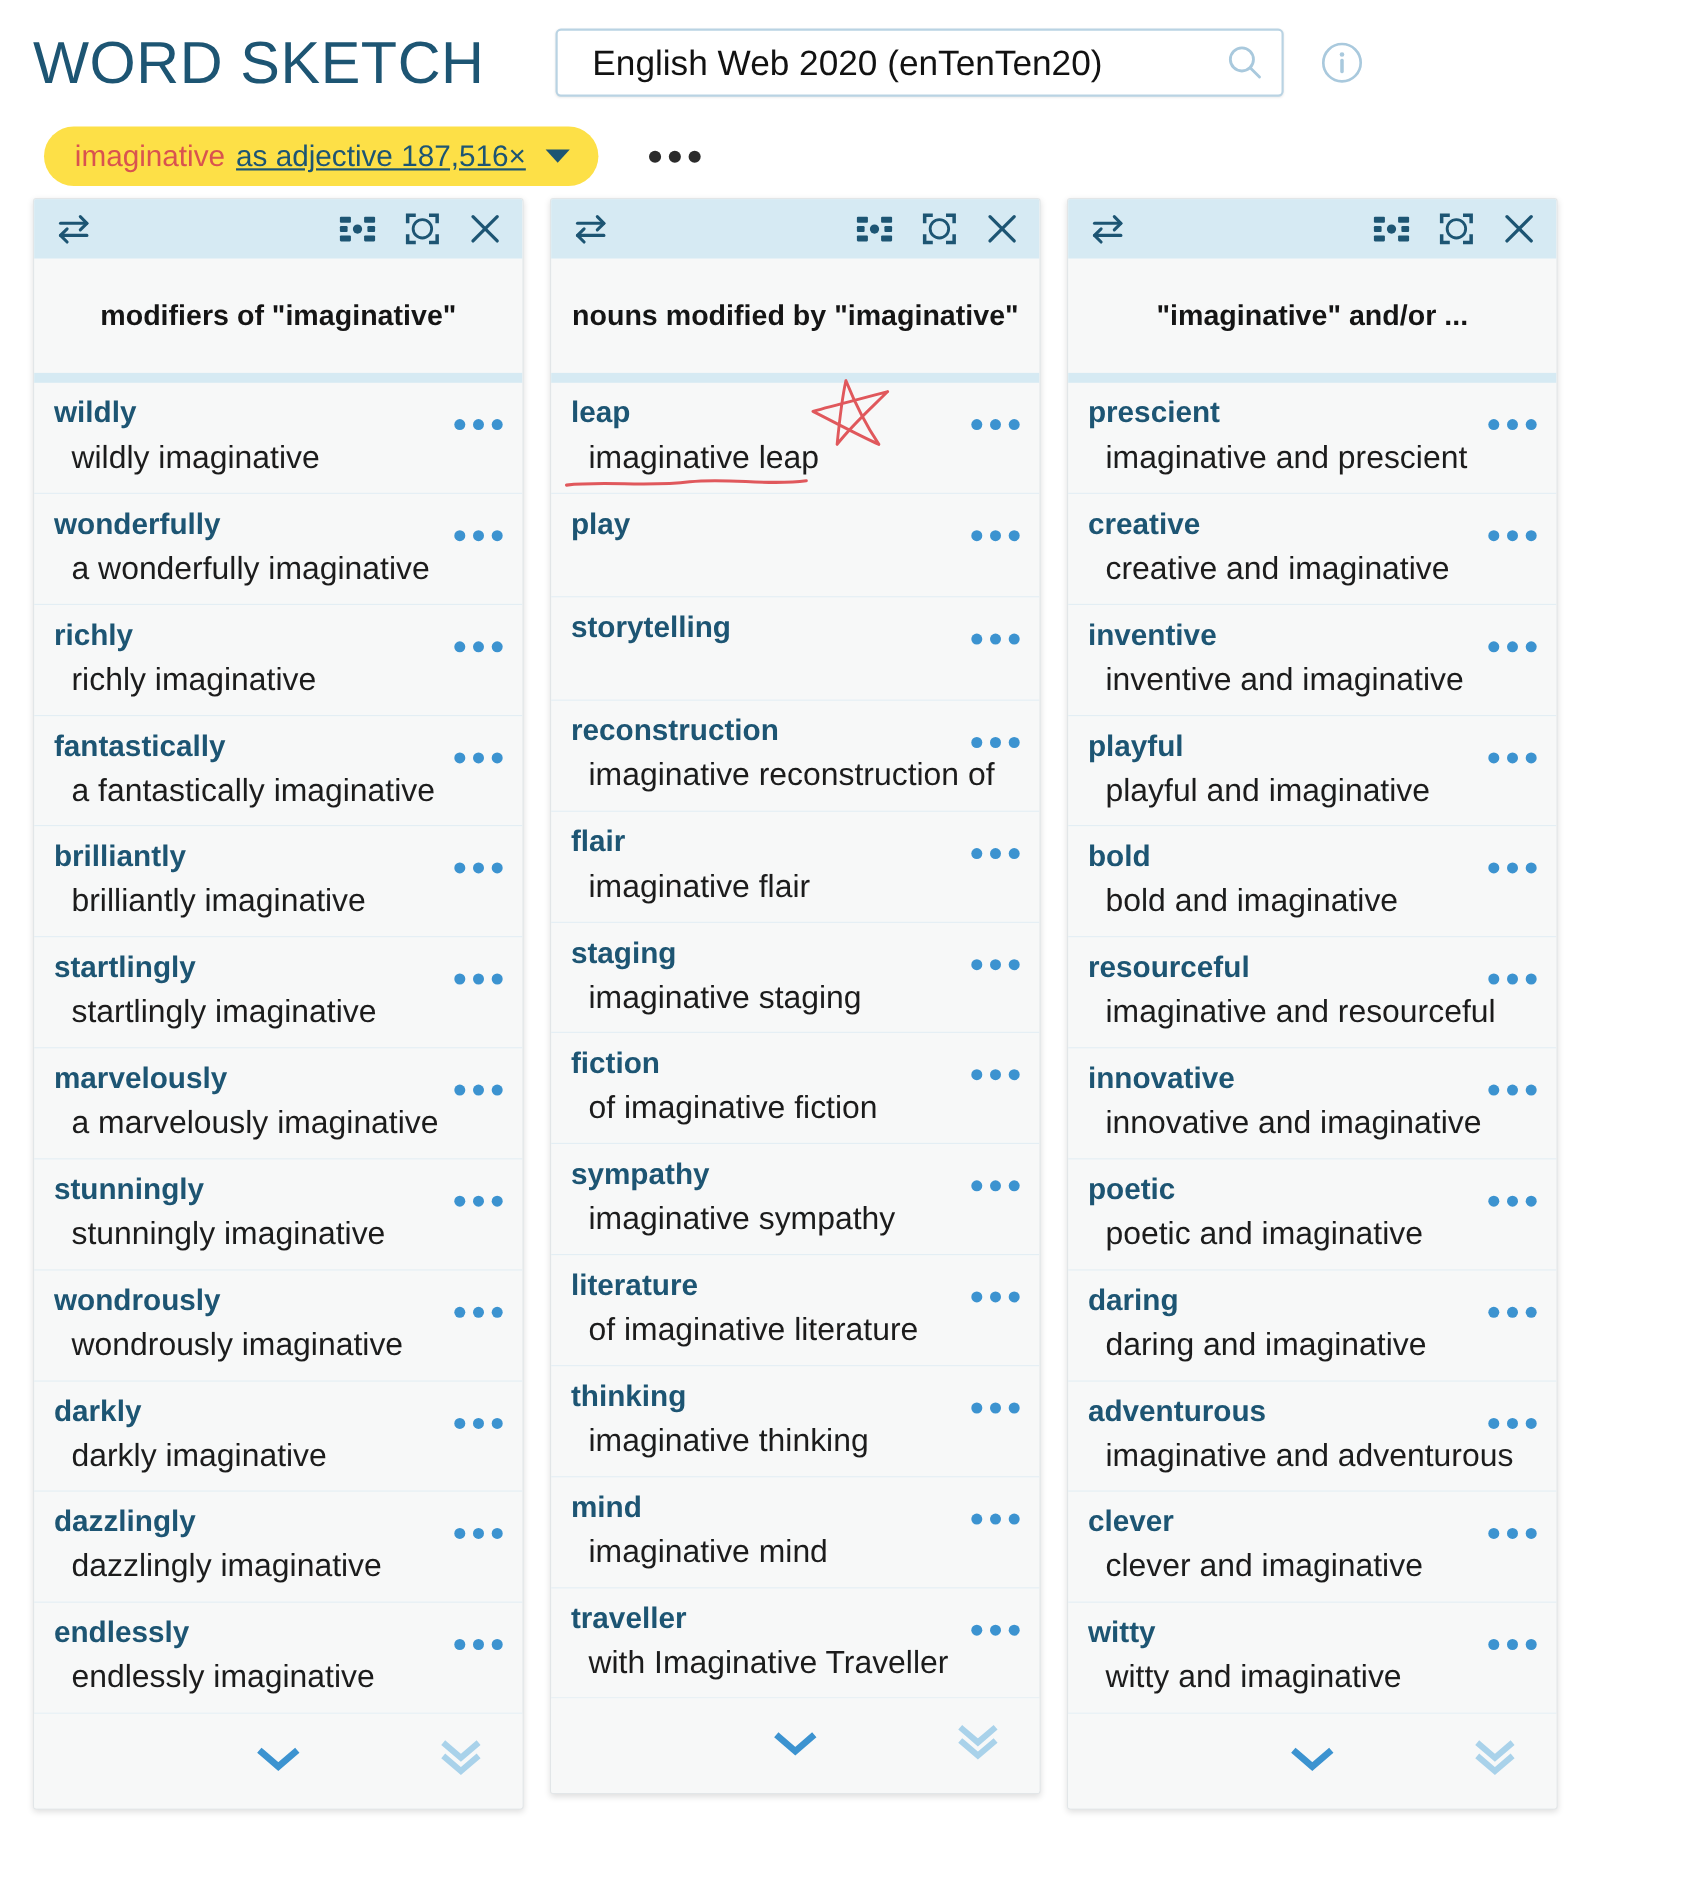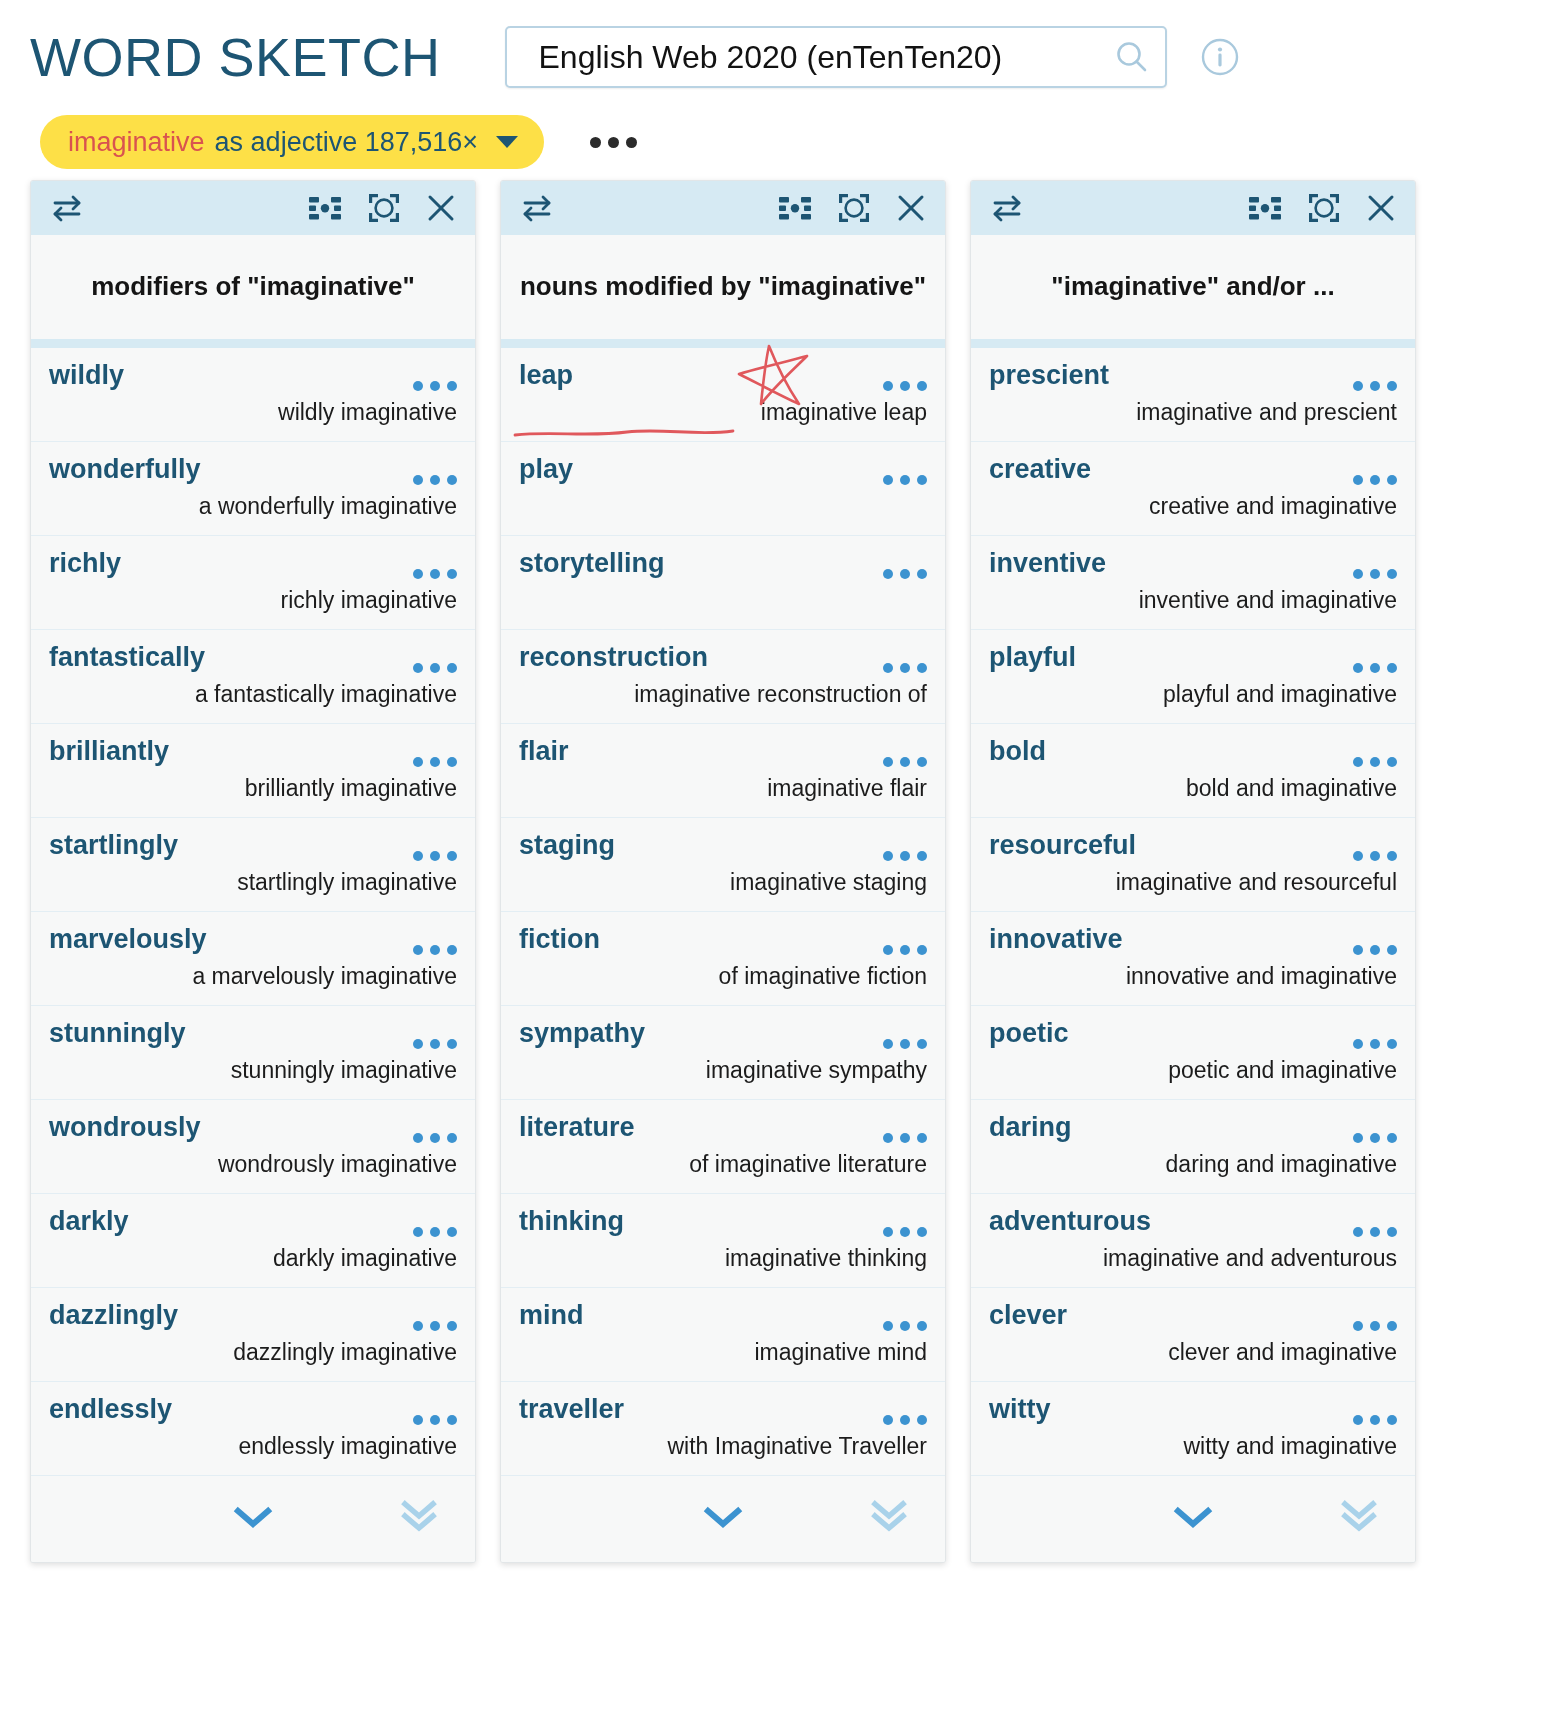--- a/index.html
+++ b/index.html
@@ -34,21 +34,21 @@
   .info-icon { margin-left: 30px; display: flex; align-items: center; }
 
   
   .chipbar { display: flex; align-items: center; padding: 14px 0 0 40px; height: 78px; }
   .chip {
     display: inline-flex; align-items: center; gap: 10px;
     background: #fde047; border-radius: 30px;
     padding: 11px 26px 11px 28px; height: 54px;
   }
   .chip-word { font-size: 27px; color: #d9534f; font-weight: 400; }
-  .chip-rest { font-size: 27px; color: #1d5573; }
+  .chip-rest { font-size: 27px; color: #1d5573; text-decoration: underline; }
   .chip-caret {
     width: 0; height: 0; margin-left: 8px;
     border-left: 11px solid transparent; border-right: 11px solid transparent;
     border-top: 12px solid #1d5573;
   }
   .chip-more {
     margin-left: 46px; display: flex; gap: 7px; align-items: center;
     cursor: pointer;
   }
   .chip-more span { width: 11px; height: 11px; border-radius: 50%; background: #2b2b2b; }
@@ -83,21 +83,21 @@
     border-bottom: 1px solid #e3eef4; min-height: 94px;
   }
   .row:last-of-type { border-bottom: 1px solid #e3eef4; }
   .row-head { display: flex; align-items: flex-end; }
   .row-word {
     font-size: 27px; font-weight: bold; color: #1d5573;
     line-height: 1.15; cursor: pointer;
   }
   .row-dots { margin-left: auto; display: flex; gap: 7px; align-items: center; padding-top: 10px; cursor: pointer; }
   .row-dots span { width: 10px; height: 10px; border-radius: 50%; background: #3c93d0; }
-  .row-sub { font-size: 23px; color: #1c1c1c; padding: 8px 0 0 16px; line-height: 1.2; text-align: right; }
+  .row-sub { font-size: 29px; color: #1c1c1c; padding: 8px 0 0 16px; line-height: 1.2; }
 
   .col-footer {
     height: 86px; display: flex; align-items: center; justify-content: center;
     position: relative; background: #f7f8f8;
   }
   .chev-single { cursor: pointer; }
   .chev-double { position: absolute; right: 34px; cursor: pointer; }
 
   
   .annot { position: absolute; pointer-events: none; }

